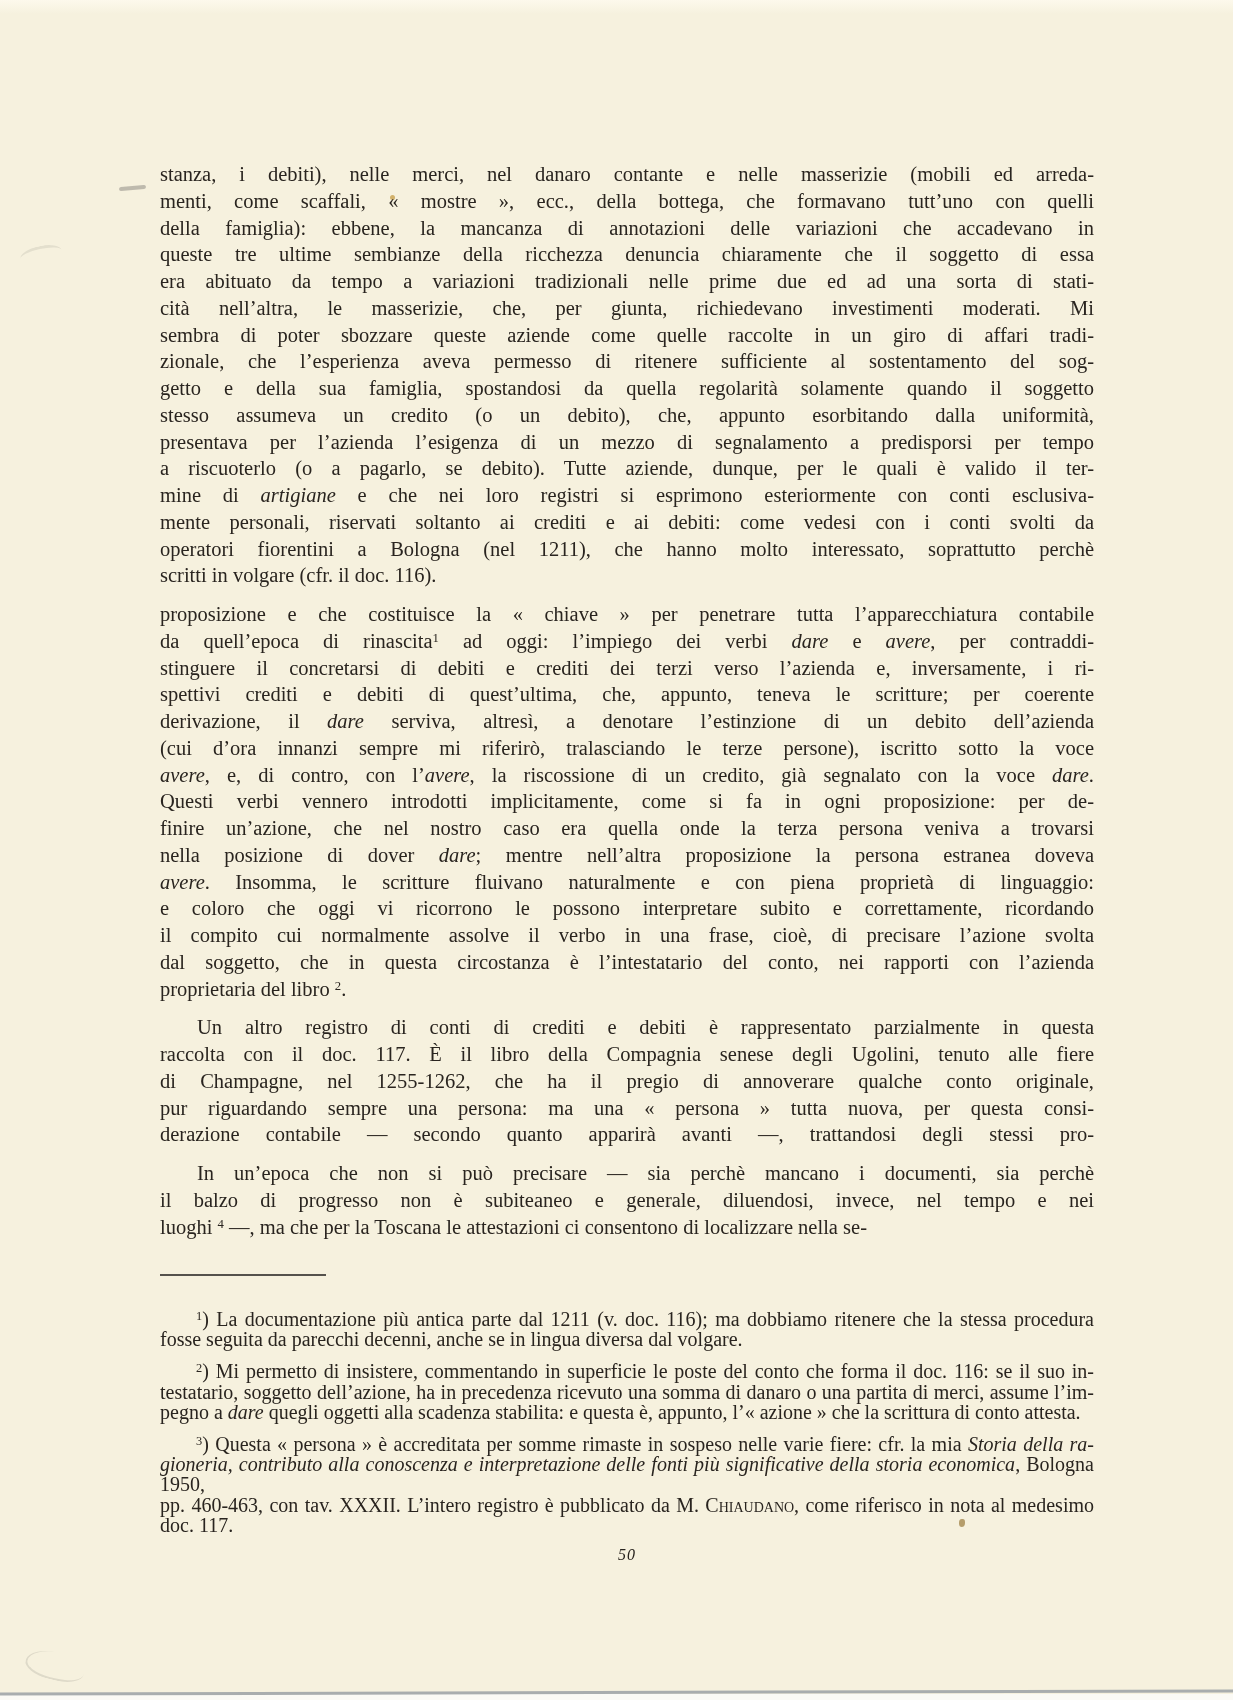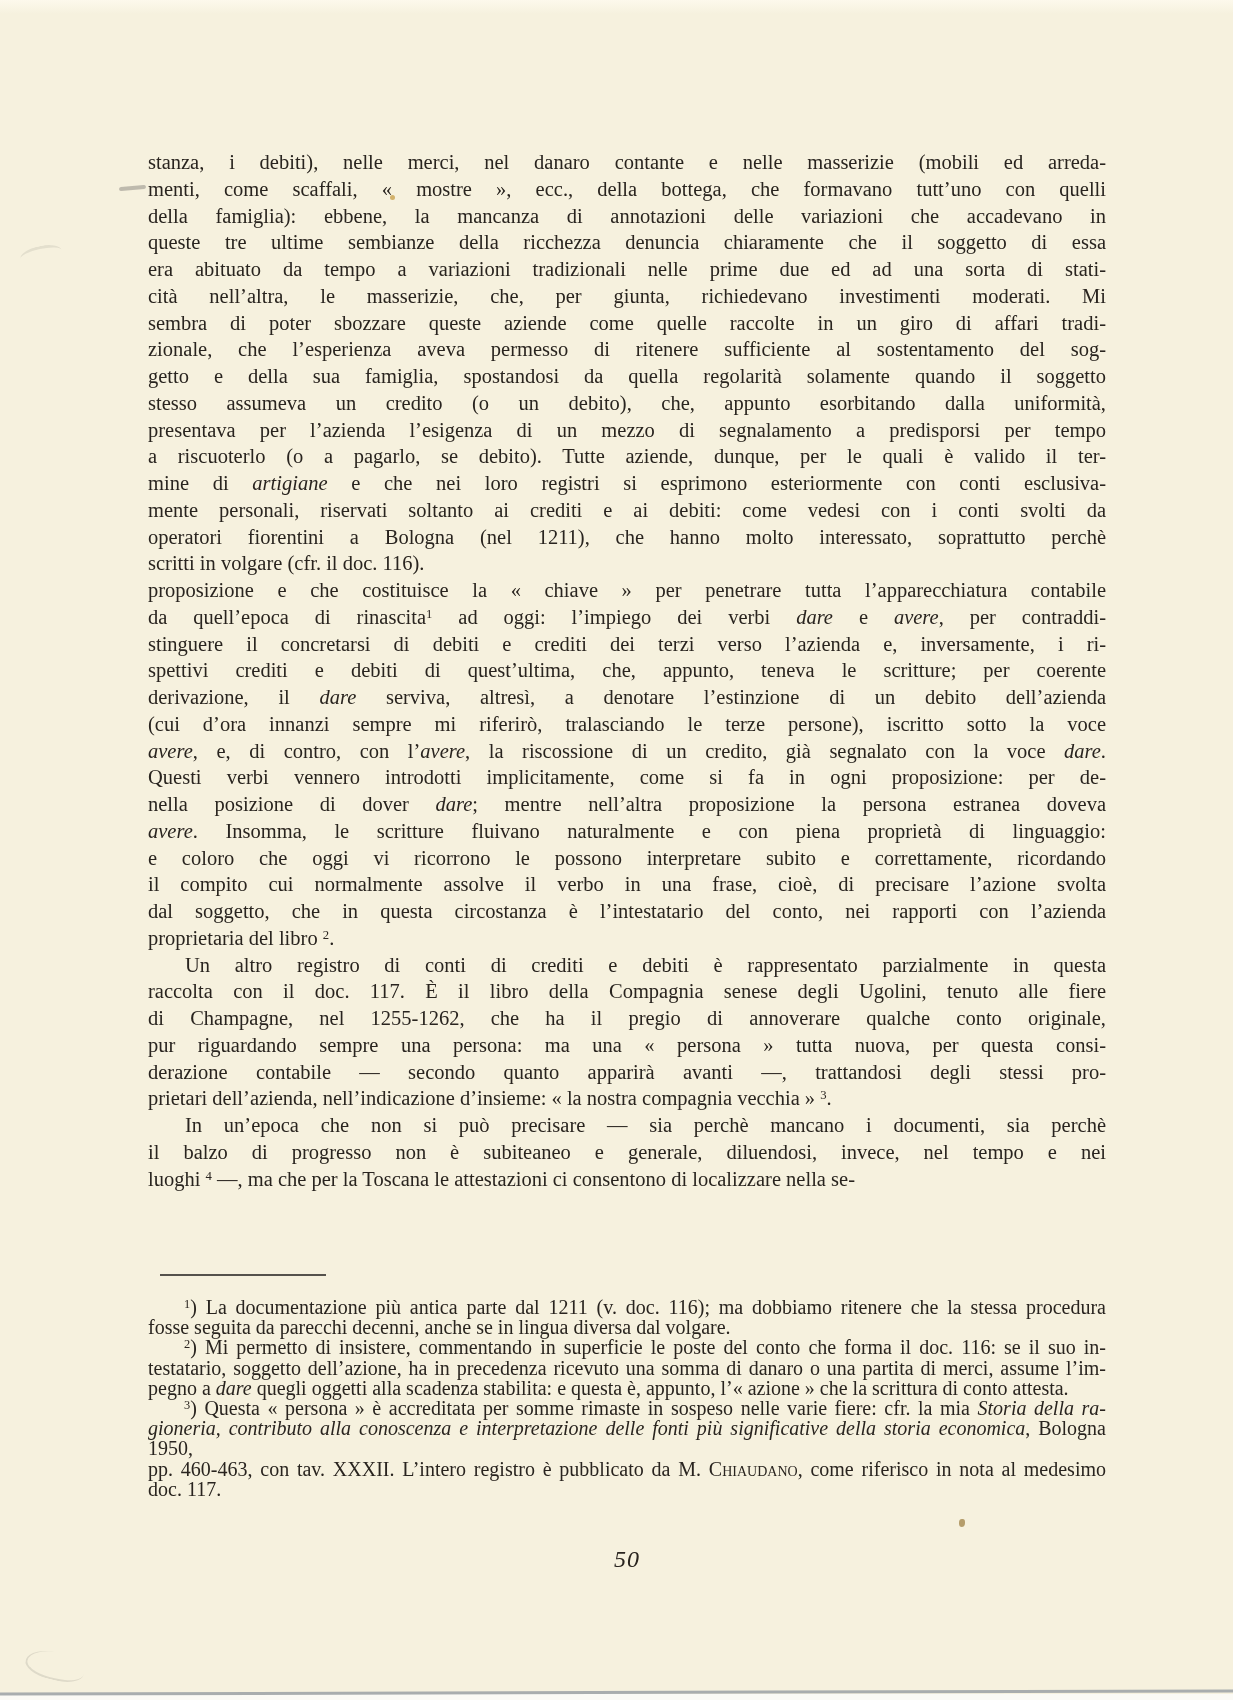--- a/index.html
+++ b/index.html
@@ -12,40 +12,40 @@
   .page{position:absolute;inset:0;}
   .page::before{ 
     content:"";position:absolute;left:0;top:0;width:100%;height:14px;
     background:linear-gradient(#fdf9ec,rgba(253,249,236,0));
   }
   
   .text-block{
     position:absolute;left:148px;top:149px;width:958px;
     font-size:20.5px;line-height:26.75px;
   }
-  .para{margin:0;}
+  .para{margin:12px;}
   .line{text-align:justify;text-align-last:justify;}
   .line.last{text-align-last:left;}
   .text-block .line.indent{padding-left:37px;}
   sup{font-size:0.62em;line-height:0;vertical-align:0.45em;}
   .sc{font-variant:small-caps;}
   
   .footnote-rule{
     position:absolute;left:160px;top:1274px;width:166px;height:2px;
     background:#55524c;
   }
   .footnotes{
     position:absolute;left:148px;top:1297px;width:958px;
     font-size:20px;line-height:20.2px;
   }
   .footnotes .line.indent{padding-left:36px;}
   
   .page-number{
     position:absolute;left:148px;top:1546px;width:958px;
-    text-align:center;font-size:24px;font-style:italic;letter-spacing:1px;
+    text-align:center;font-size:16px;font-style:italic;letter-spacing:1px;
   }
   
   .bottom-strip{position:absolute;left:0;top:1694px;width:1233px;height:6px;background:#fbfaf5;}
   .bottom-line{position:absolute;left:-4px;top:1691px;width:1241px;height:3px;background:#a9adae;transform:rotate(-0.15deg);}
   .mark-dash{position:absolute;left:119px;top:186px;width:27px;height:4px;background:#8f8d85;opacity:.55;border-radius:2px;transform:rotate(-5deg);}
   .mark-scratch{position:absolute;left:20px;top:246px;width:42px;height:14px;border-top:3px solid #b9b6a8;border-radius:50%;opacity:.3;transform:rotate(-12deg);}
   .mark-scribble{position:absolute;left:25px;top:1652px;width:58px;height:26px;border:2px solid #9a978c;border-right:none;border-top:none;border-radius:60% 40% 50% 50%;opacity:.25;transform:rotate(14deg);}
   .speck-a{position:absolute;left:390px;top:195px;width:5px;height:5px;background:#c9a14e;border-radius:50%;opacity:.8;}
   .speck-b{position:absolute;left:959px;top:1519px;width:6px;height:8px;background:#a98e57;border-radius:50% 40% 60% 50%;opacity:.85;}
 </style>
@@ -81,34 +81,34 @@
       </div>
       <div class="para">
         <div class="line">proposizione e che costituisce la « chiave » per penetrare tutta l’apparecchiatura contabile</div>
         <div class="line">da quell’epoca di rinascita<sup>1</sup> ad oggi: l’impiego dei verbi <i>dare</i> e <i>avere</i>, per contraddi-</div>
         <div class="line">stinguere il concretarsi di debiti e crediti dei terzi verso l’azienda e, inversamente, i ri-</div>
         <div class="line">spettivi crediti e debiti di quest’ultima, che, appunto, teneva le scritture; per coerente</div>
         <div class="line">derivazione, il <i>dare</i> serviva, altresì, a denotare l’estinzione di un debito dell’azienda</div>
         <div class="line">(cui d’ora innanzi sempre mi riferirò, tralasciando le terze persone), iscritto sotto la voce</div>
         <div class="line"><i>avere</i>, e, di contro, con l’<i>avere</i>, la riscossione di un credito, già segnalato con la voce <i>dare</i>.</div>
         <div class="line">Questi verbi vennero introdotti implicitamente, come si fa in ogni proposizione: per de-</div>
+        <div class="line">finire un’azione, che nel nostro caso era quella onde la terza persona veniva a trovarsi</div>
         <div class="line">nella posizione di dover <i>dare</i>; mentre nell’altra proposizione la persona estranea doveva</div>
         <div class="line"><i>avere</i>. Insomma, le scritture fluivano naturalmente e con piena proprietà di linguaggio:</div>
         <div class="line">e coloro che oggi vi ricorrono le possono interpretare subito e correttamente, ricordando</div>
         <div class="line">il compito cui normalmente assolve il verbo in una frase, cioè, di precisare l’azione svolta</div>
         <div class="line">dal soggetto, che in questa circostanza è l’intestatario del conto, nei rapporti con l’azienda</div>
         <div class="line last">proprietaria del libro <sup>2</sup>.</div>
       </div>
       <div class="para">
         <div class="line indent">Un altro registro di conti di crediti e debiti è rappresentato parzialmente in questa</div>
         <div class="line">raccolta con il doc. 117. È il libro della Compagnia senese degli Ugolini, tenuto alle fiere</div>
         <div class="line">di Champagne, nel 1255-1262, che ha il pregio di annoverare qualche conto originale,</div>
         <div class="line">pur riguardando sempre una persona: ma una « persona » tutta nuova, per questa consi-</div>
         <div class="line">derazione contabile — secondo quanto apparirà avanti —, trattandosi degli stessi pro-</div>
-        <div class="line last">prietari dell’azienda, nell’indicazione d’insieme: « la nostra compagnia vecchia » <sup>3</sup>.</div>
       </div>
       <div class="para">
         <div class="line indent">In un’epoca che non si può precisare — sia perchè mancano i documenti, sia perchè</div>
         <div class="line">il balzo di progresso non è subiteaneo e generale, diluendosi, invece, nel tempo e nei</div>
         <div class="line last">luoghi <sup>4</sup> —, ma che per la Toscana le attestazioni ci consentono di localizzare nella se-</div>
       </div>
     </main>
 
   <div class="footnote-rule"></div>
 

